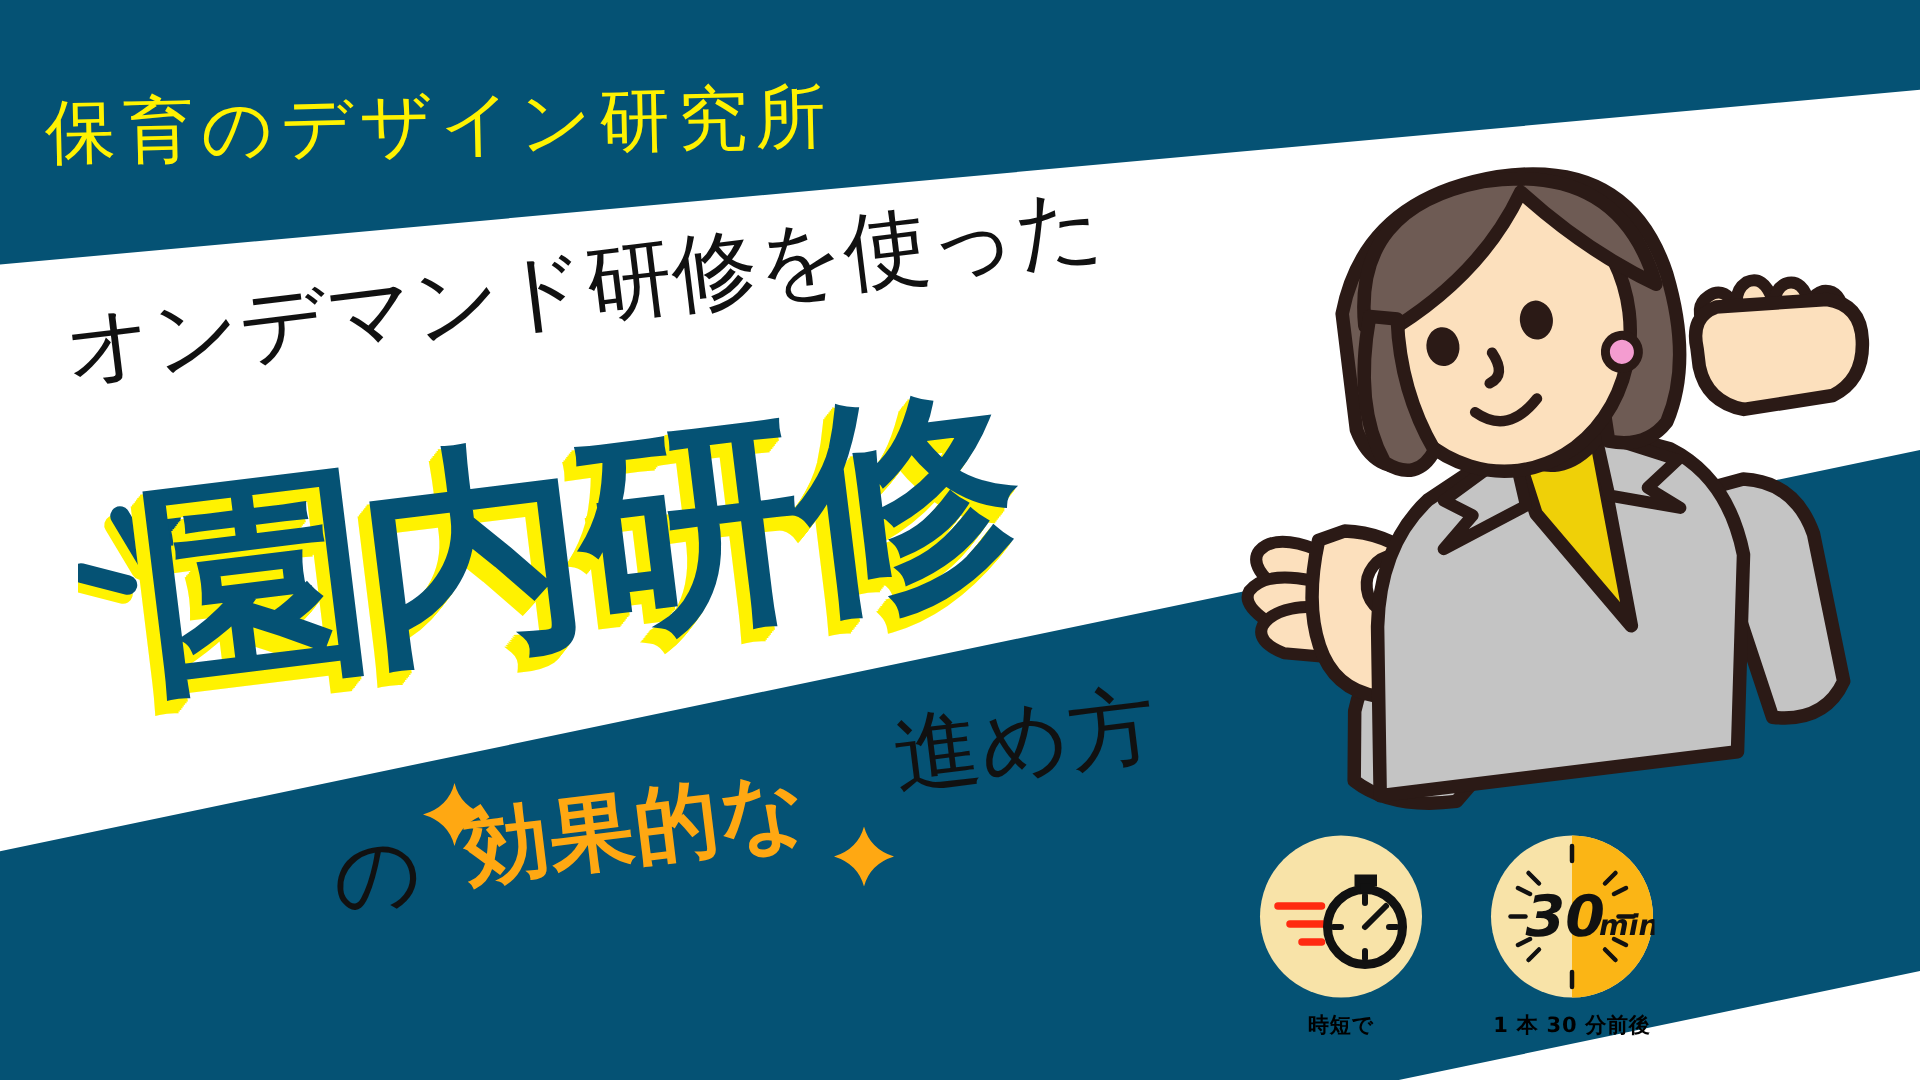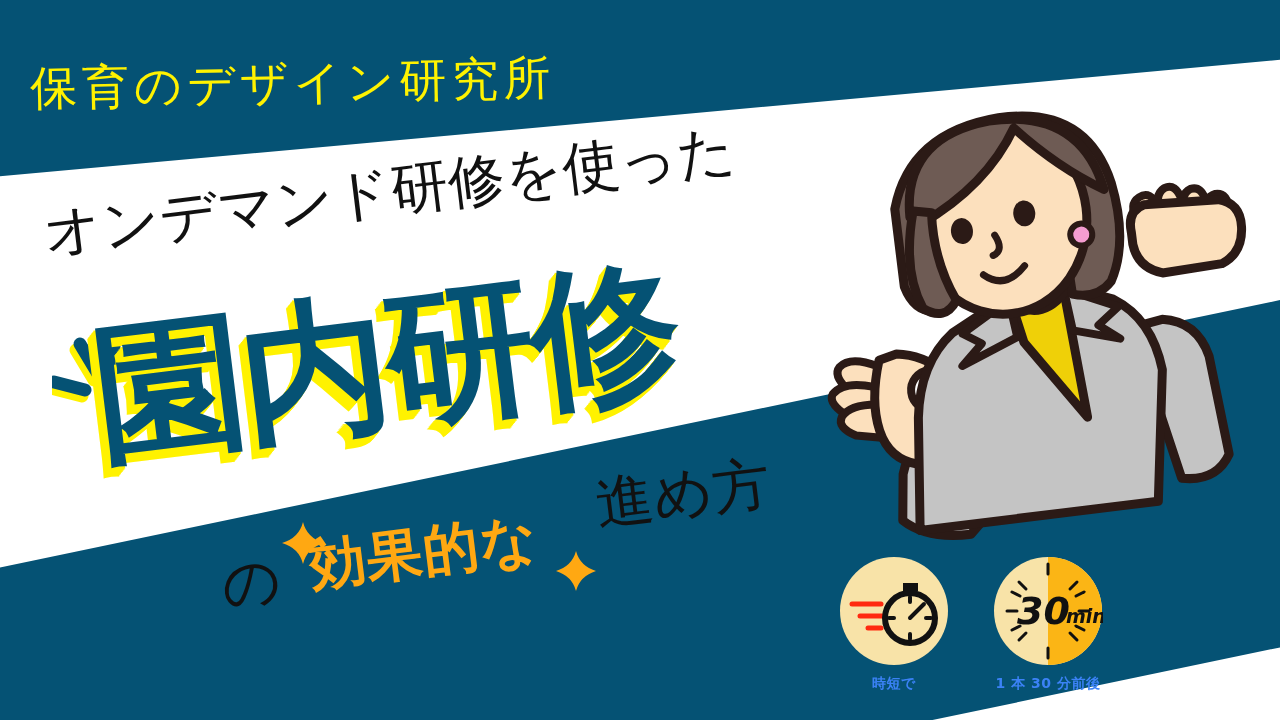--- a/index.html
+++ b/index.html
@@ -143,21 +143,21 @@
     left:828px; top:556px;
     width:440px; height:150px;
     display:flex;
     gap:22px;
     z-index:7;
   }
   .badge { width:132px; display:flex; flex-direction:column; align-items:center; }
   .badge-circle { width:110px; height:110px; }
   .badge-label {
     margin-top:9px;
-    color:#3b82f6;
+    color:#000000;
     font-size:14px;
     font-weight:bold;
     font-family:"DejaVu Sans", sans-serif;
     white-space:nowrap;
     letter-spacing:0.5px;
   }
 </style>
 </head>
 <body>
 

